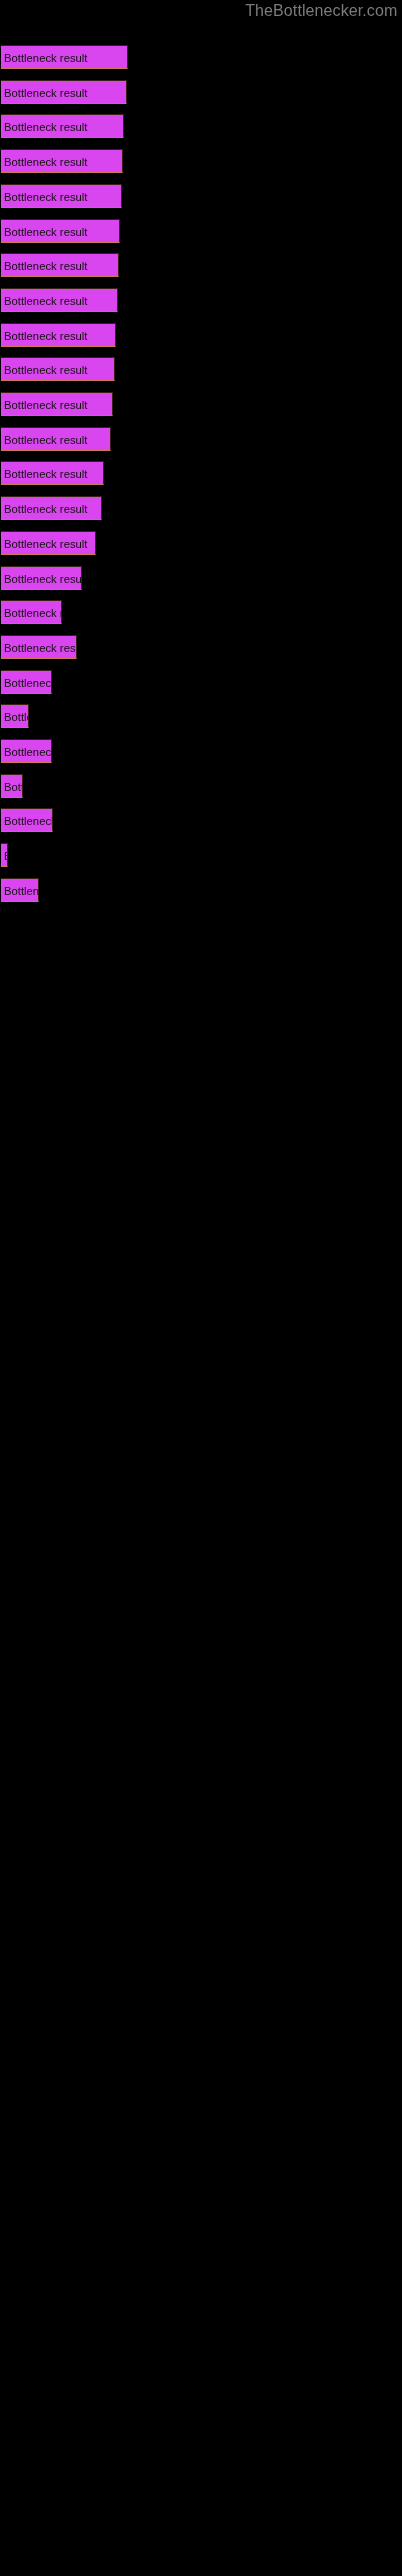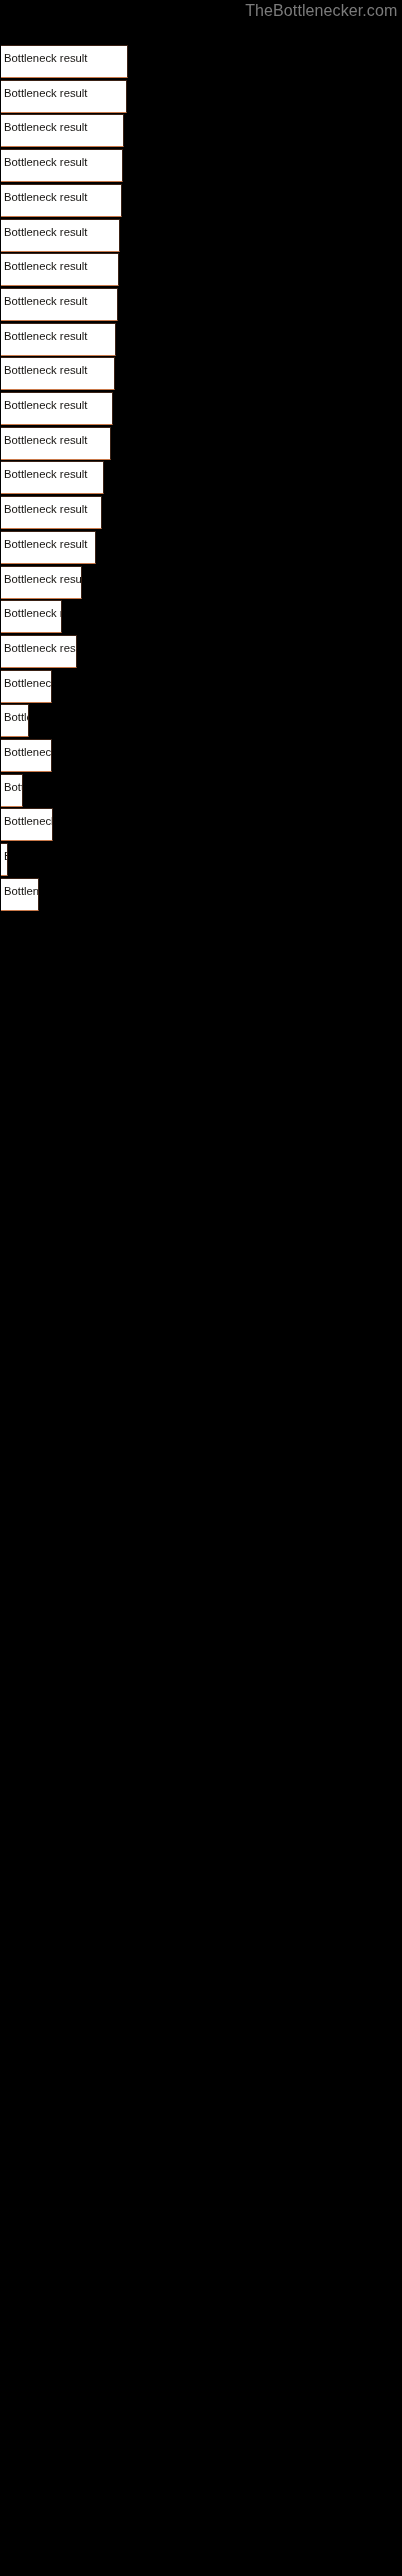--- a/index.html
+++ b/index.html
@@ -46,23 +46,23 @@
   }
   .bar-row {
     position: absolute;
     left: 0;
     height: 24px;
   }
   .bar {
     position: absolute;
     left: 0.8px;
     top: 0;
-    height: 33px;
+    height: 24px;
     box-sizing: border-box;
-    background: #ffffff;
+    background: #d946ef;
     border-top: 0.8px solid #3a2216;
     border-right: 0.8px solid #3a2216;
     border-bottom: 0.8px solid #c9794a;
     overflow: hidden;
   }
   .bar-label {
     position: absolute;
     left: 3.2px;
     top: 0;
     height: 24px;

